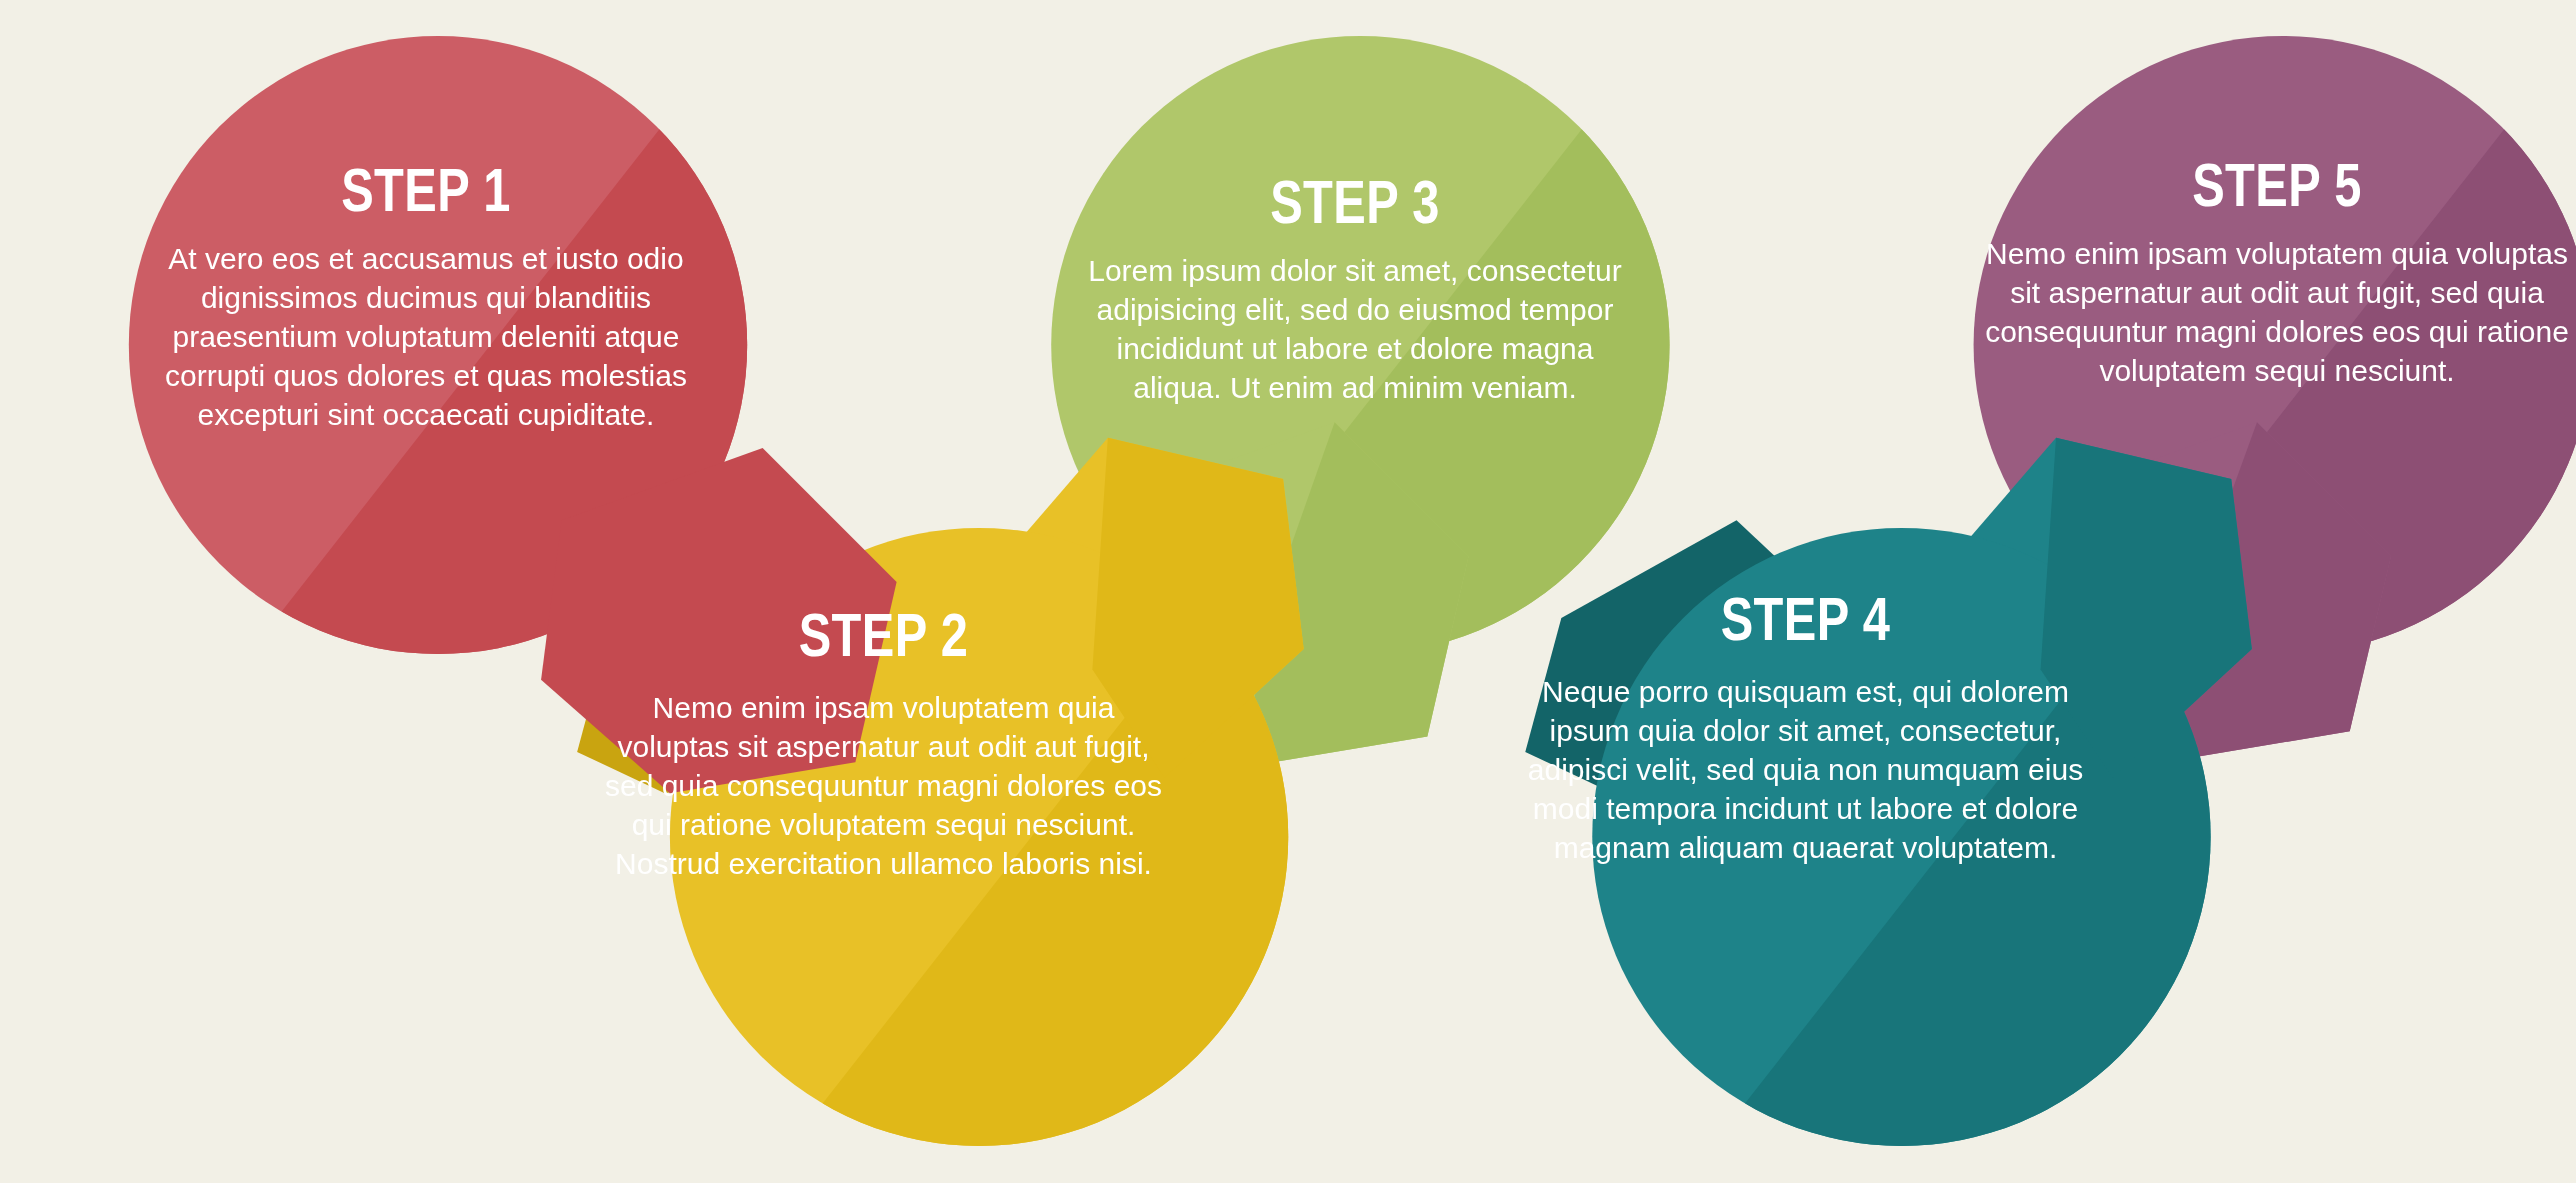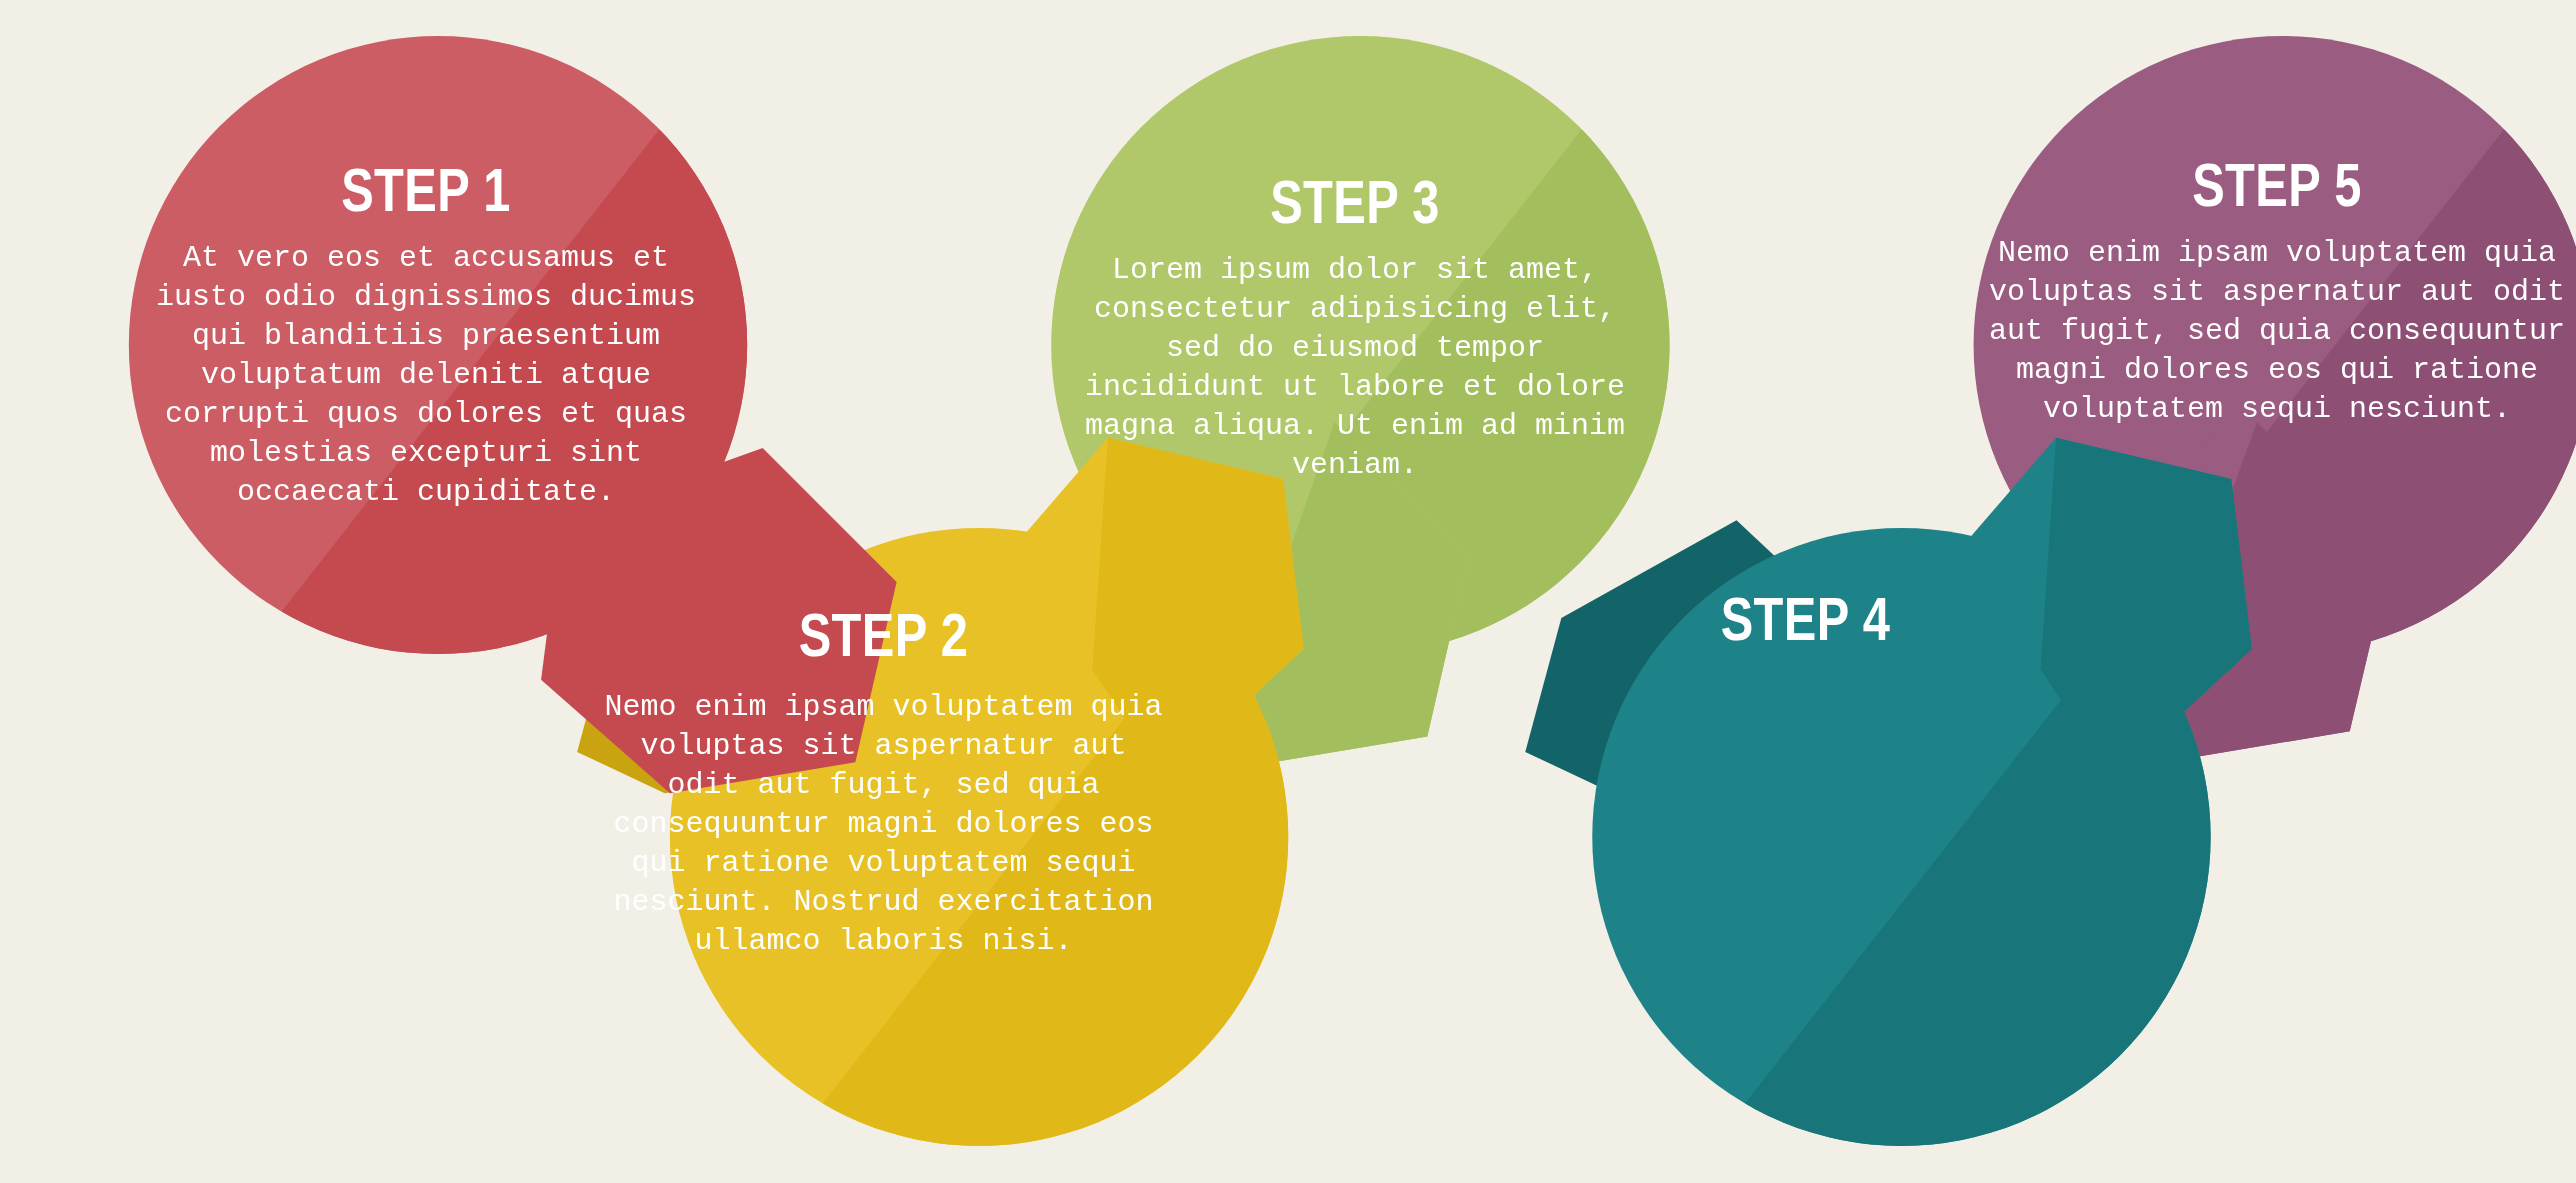--- a/index.html
+++ b/index.html
@@ -45,21 +45,21 @@
     font-size: 61px;
     letter-spacing: 0.5px;
     line-height: 1.0;
     margin: 0 0 17.5px 0;
     color: #ffffff;
     transform: scaleX(0.80);
     transform-origin: center center;
     white-space: nowrap;
   }
   .step-body {
-    font-family: Liberation Mono, monospace;
+    font-family: Liberation Sans, sans-serif;
     font-size: 30px;
     line-height: 1.30;
     margin: 0;
     color: #ffffff;
     font-weight: 400;
   }
 </style>
 </head>
 <body>
 
@@ -168,20 +168,21 @@
       <div class="step-body">Nemo enim ipsam voluptatem quia voluptas sit aspernatur aut odit aut fugit, sed quia consequuntur magni dolores eos qui ratione voluptatem sequi nesciunt. Nostrud exercitation ullamco laboris nisi.</div>
     </div>
 
     <div class="step-block" style="left:1077px; top:155px; width:556px;margin-top:17px;">
       <div class="step-title">STEP 3</div>
       <div class="step-body">Lorem ipsum dolor sit amet, consectetur adipisicing elit, sed do eiusmod tempor incididunt ut labore et dolore magna aliqua. Ut enim ad minim veniam.</div>
     </div>
 
     <div class="step-block" style="left:1522px; top:589px; width:567px;">
       <div class="step-title" style="text-align:center; margin-bottom:21.6px;">STEP 4</div>
+      <div class="step-body">Neque porro quisquam est, qui dolorem ipsum quia dolor sit amet, consectetur, adipisci velit, sed quia non numquam eius modi tempora incidunt ut labore et dolore magnam aliquam quaerat voluptatem.</div>
     </div>
 
     <div class="step-block" style="left:1973px; top:155px; width:608px;">
       <div class="step-title">STEP 5</div>
       <div class="step-body">Nemo enim ipsam voluptatem quia voluptas sit aspernatur aut odit aut fugit, sed quia consequuntur magni dolores eos qui ratione voluptatem sequi nesciunt.</div>
     </div>
 
   </div>
 </div>
 

